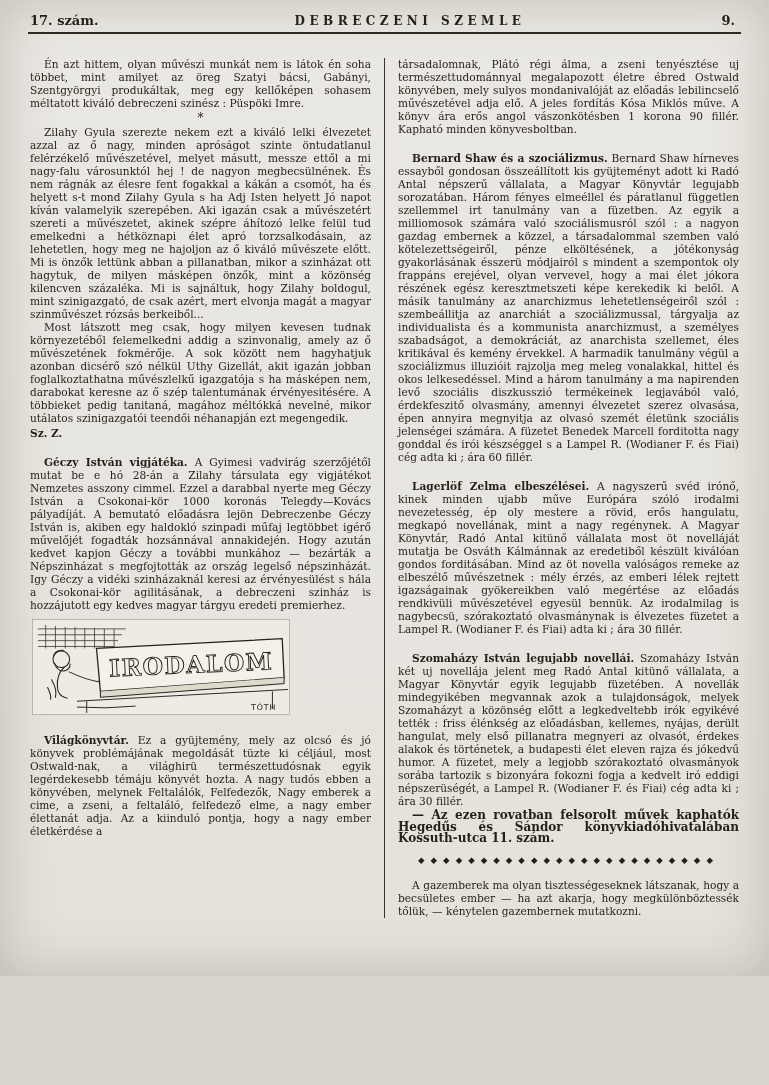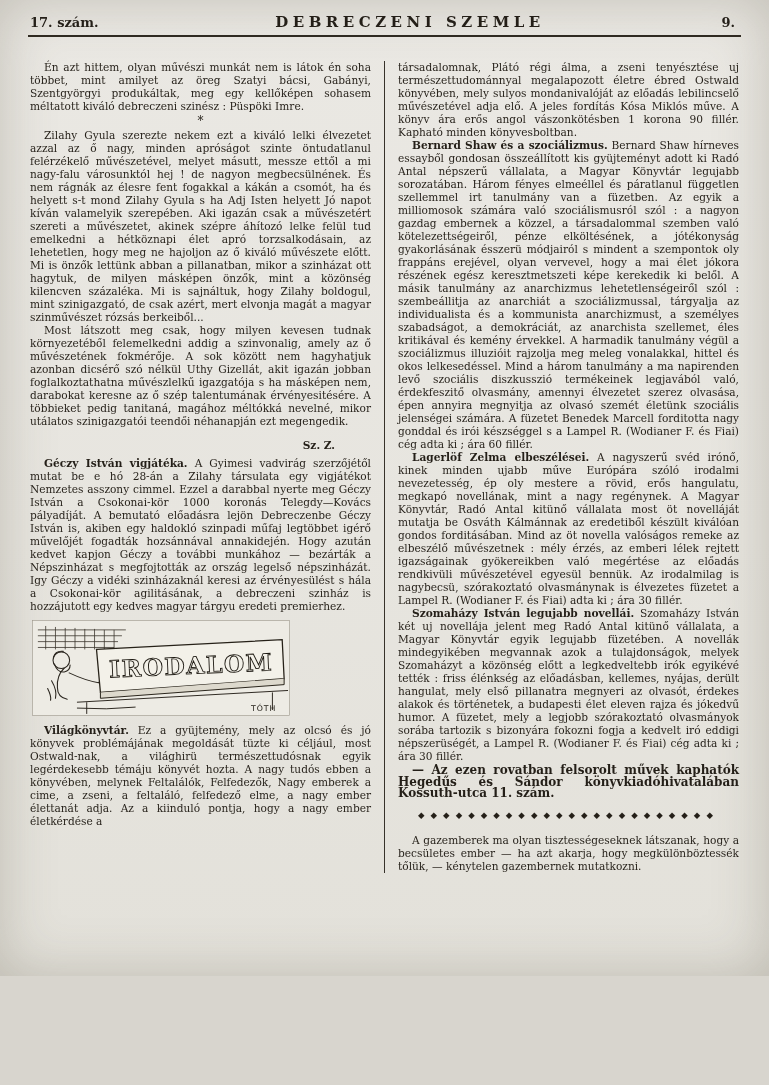--- a/index.html
+++ b/index.html
@@ -6,35 +6,35 @@
   body{width:769px;height:1085px;overflow:hidden;background:#d8d5ce;}
   .page{
     width:769px;height:976px;box-sizing:border-box;
     background:linear-gradient(180deg,#eae8e3 0%,#e7e5df 55%,#e3e1da 100%);
     box-shadow:inset 0 0 55px rgba(92,85,68,.28);
     font-family:"DejaVu Serif", "Liberation Serif", serif;
     color:#241f18;
   }
   .masthead{display:flex;justify-content:space-between;align-items:baseline;padding:13px 34px 4px 30px;}
   .issue{font-size:13px;font-weight:bold;}
-  .title{font-size:15px;font-weight:bold;letter-spacing:4.5px;margin:0;}
+  .title{font-size:12px;font-weight:bold;letter-spacing:4.5px;margin:0;}
   .pageno{font-size:13px;font-weight:bold;}
   .head-rule{margin:0 28px;border-top:2px solid #2f2a21;}
   .columns{display:flex;padding:24px 30px 0 30px;align-items:stretch;}
   .col{flex:1 1 0;font-size:10.6px;line-height:13px;text-align:justify;}
   .col.left{padding-right:13px;}
   .col.right{padding-left:13px;}
   .divider{width:1px;background:#37322a;}
   p{margin:0;}
   .body-p{text-indent:14px;}
   .no-indent{text-indent:0;}
-  .article{margin-top:0;}
+  .article{margin-top:16px;}
   .lead{font-weight:bold;}
   .star-sep{text-align:center;font-size:12px;line-height:12px;margin:2px 0;}
-  .signature{text-align:right;font-weight:bold;padding-right:36px;margin:11px 0 5px;}
+  .signature{text-align:left;font-weight:bold;padding-right:36px;margin:2px 0 5px;}
   .illustration{margin:7px 0 5px 2px;}
   .note{font-size:12px;line-height:11.6px;font-weight:bold;text-indent:14px;margin-top:2px;}
   .ornaments{text-align:center;font-family:"DejaVu Sans", "Liberation Sans", sans-serif;
              font-size:8.5px;letter-spacing:6px;margin:9px 0 7px;color:#241f18;}
   .closing{margin-top:12px;}
 </style>
 </head>
 <body>
 
 <div class="page">

